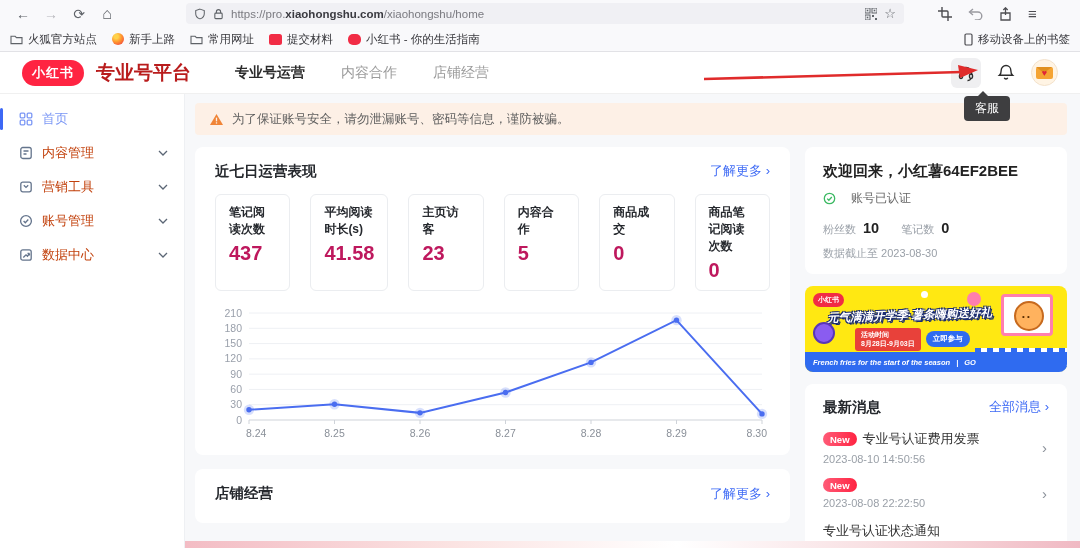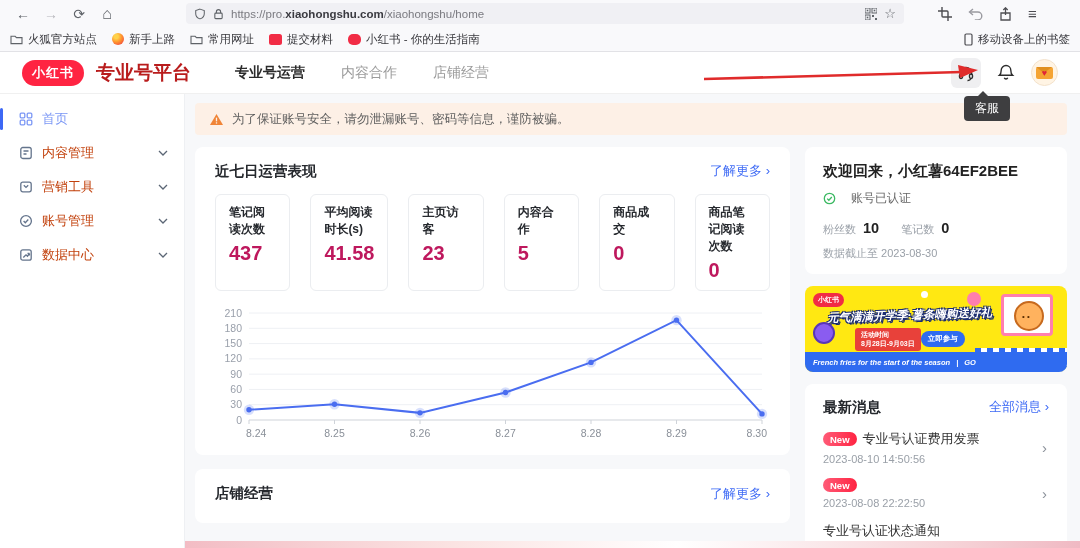--- a/index.html
+++ b/index.html
@@ -95,21 +95,21 @@
   .data-until { font-size:11px; color:#9aa0a8; margin-top:9px; }
 
   
   .promo { margin-top:12px; height:86px; border-radius:8px; background:#ffe812; position:relative;
     overflow:hidden; cursor:pointer; }
   .promo-logo { position:absolute; left:8px; top:7px; background:#f12c45; color:#fff;
     font-size:7px; font-weight:bold; padding:2px 5px; border-radius:7px; }
   .promo-title { position:absolute; left:22px; top:22px; font-size:11.5px; font-weight:bold;
     font-style:italic; color:#fff; white-space:nowrap; transform:rotate(-2deg);
     text-shadow:-1px -1px 0 #1c2d72, 1px -1px 0 #1c2d72, -1px 1px 0 #1c2d72, 1px 1px 0 #1c2d72, 2px 2px 0 #1c2d72; }
-  .promo-sub { position:absolute; left:50px; top:42px; display:flex; align-items:center; }
+  .promo-sub { position:absolute; left:50px; top:42px; display:flex; gap:5px; align-items:center; }
   .promo-time { background:#e8413a; color:#fff; border-radius:3px; padding:2px 6px; font-size:7px;
     font-weight:bold; line-height:1.35; }
   .promo-cta { background:#2f6bf0; color:#fff; border-radius:8px; padding:3px 7px; font-size:7.5px; font-weight:bold; }
   .promo-strip { position:absolute; left:0; right:0; bottom:0; height:20px; background:#2f6bf0;
     color:#fff; font-size:7.5px; font-weight:bold; font-style:italic; display:flex;
     align-items:center; padding-left:8px; gap:6px; }
   .promo-checker { position:absolute; right:0; bottom:0; width:92px; height:24px;
     background:conic-gradient(#fff 90deg,#2f6bf0 90deg 180deg,#fff 180deg 270deg,#2f6bf0 270deg);
     background-size:12px 12px; }
   .promo-char { position:absolute; right:14px; top:8px; width:52px; height:42px; background:#fff;

